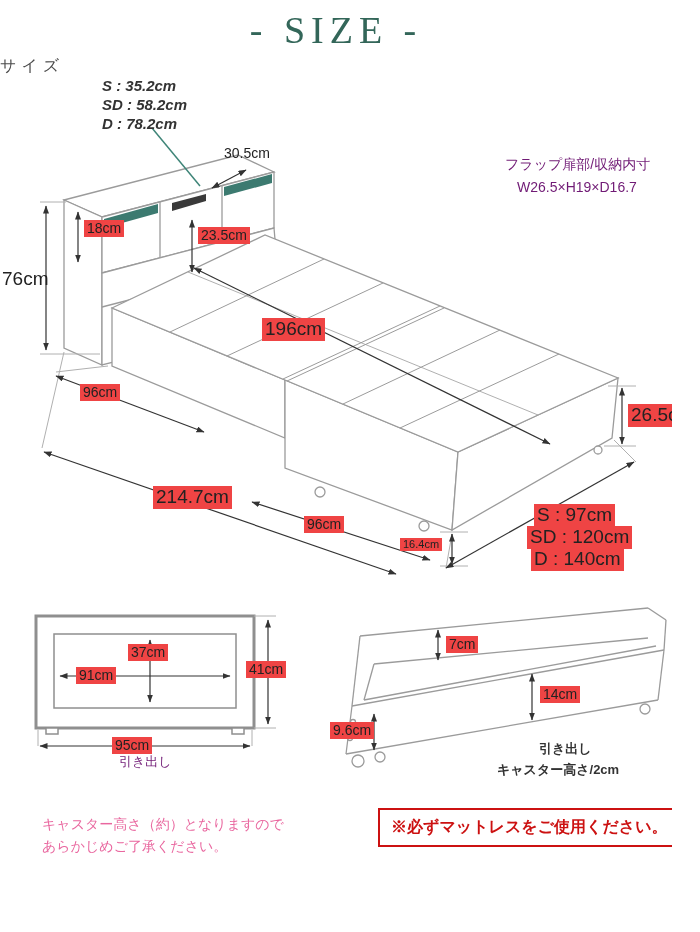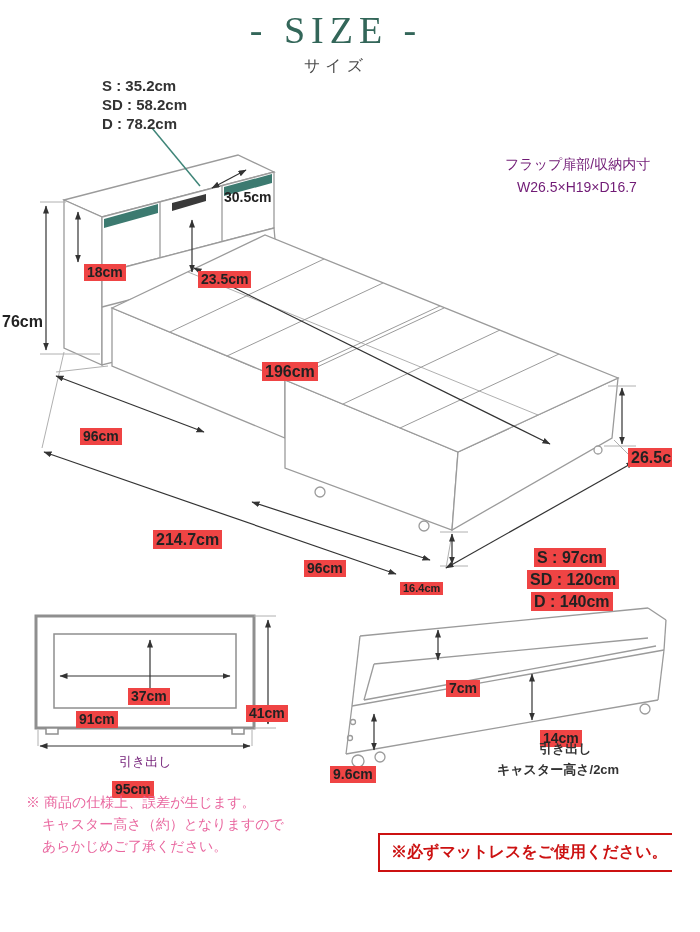--- a/index.html
+++ b/index.html
@@ -9,35 +9,35 @@
     --line-gray:#9b9b9b;
     --dim-dark:#333333;
   }
   html,body{margin:0;padding:0;background:#fff;}
   .stage{position:relative;width:672px;height:932px;background:#fff;overflow:hidden;
          font-family:"Liberation Sans",sans-serif;}
   .stage svg{position:absolute;left:0;top:0;}
   .title{position:absolute;top:8px;left:0;width:100%;text-align:center;
          font-family:"Liberation Serif",serif;font-size:38px;letter-spacing:6px;
          color:var(--accent-teal);}
-  .subtitle{position:absolute;top:56px;left:0;width:100%;text-align:center;
+  .subtitle{position:absolute;top:56px;left:0;width:100%;
             font-size:16px;letter-spacing:5px;color:#4a4a4a;}
-  .lbl{position:absolute;font-weight:bold;font-size:14px;color:#222;line-height:1.2;
-       white-space:nowrap;z-index:3;margin-top:44px;}
+  .lbl{position:absolute;font-weight:normal;font-size:14px;color:#222;line-height:1.2;
+       white-space:nowrap;z-index:3;}
   .bg{background:#ef4444;padding:0 3px;}
-  .big{font-size:16px;}
+  .big{font-size:19px;}
   .small{font-size:11px;}
-  .sz{position:absolute;font-size:15px;font-weight:bold;color:#333;white-space:nowrap;z-index:3;}
+  .sz{position:absolute;font-size:15px;font-weight:bold;color:#333;white-space:nowrap;z-index:3;font-style:italic;}
   .jp{position:absolute;font-size:14px;font-weight:normal;color:#701a75;white-space:nowrap;z-index:3;}
   .jp13{font-size:13px;text-align:center;}
   .jpb{font-weight:bold;color:#333;}
   .note{position:absolute;font-size:14px;color:var(--note-pink);white-space:nowrap;z-index:3;}
   .warning{position:absolute;left:378px;top:808px;border:2px solid var(--warning-red);
            color:var(--warning-red);font-weight:bold;font-size:16px;padding:7px 11px;
-           background:#fff;white-space:nowrap;z-index:3;margin-top:25px;}
+           background:#fff;white-space:nowrap;z-index:3;}
 </style>
 </head>
 <body>
 
 <div class="stage">
 
   <svg width="700" height="932" viewBox="0 0 700 932">
     <defs>
       <marker id="ah" markerWidth="10" markerHeight="8" refX="7.5" refY="3" orient="auto-start-reverse" markerUnits="userSpaceOnUse">
         <path d="M0,0 L8,3 L0,6 z" fill="#333"></path>
@@ -183,19 +183,18 @@
   <div class="lbl bg" style="left:246px;top:661px">41cm</div>
   <div class="lbl bg" style="left:112px;top:737px">95cm</div>
   <div class="jp jp13" style="left:119px;top:753px">引き出し</div>
 
   <div class="lbl bg" style="left:446px;top:636px">7cm</div>
   <div class="lbl bg" style="left:540px;top:686px">14cm</div>
   <div class="lbl bg" style="left:330px;top:722px">9.6cm</div>
   <div class="jp jp13 jpb" style="left:539px;top:740px">引き出し</div>
   <div class="jp jp13 jpb" style="left:497px;top:761px">キャスター高さ/2cm</div>
 
-  <div class="note" style="left:26px;top:794px">※ 商品の仕様上、誤差が生じます。</div>
   <div class="note" style="left:42px;top:816px">キャスター高さ（約）となりますので</div>
   <div class="note" style="left:42px;top:838px">あらかじめご了承ください。</div>
 
   <div class="warning">※必ずマットレスをご使用ください。</div>
 
 </div>
 
 </body></html>

